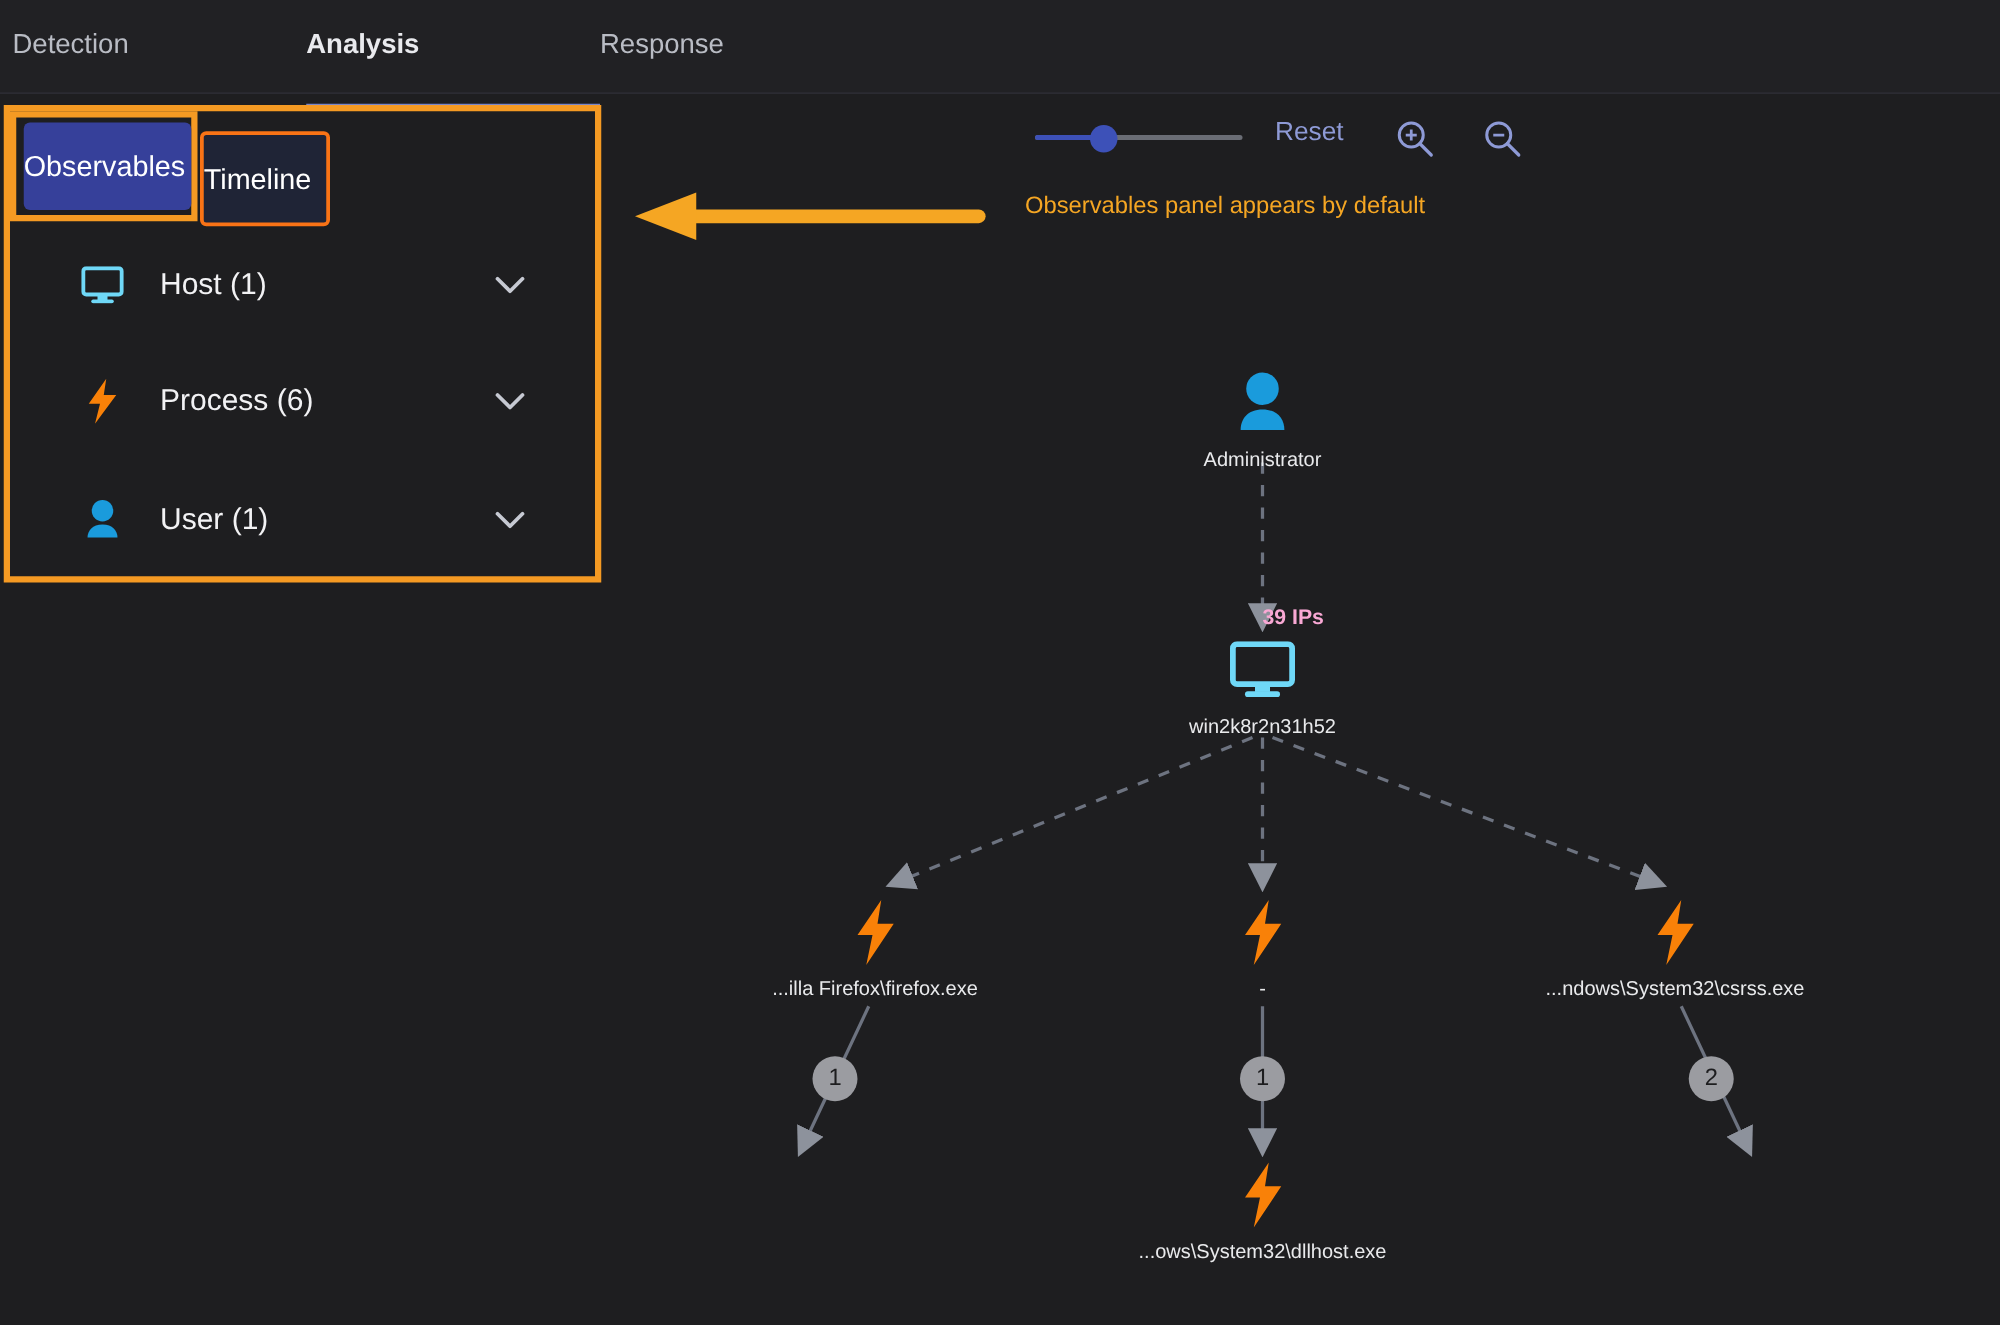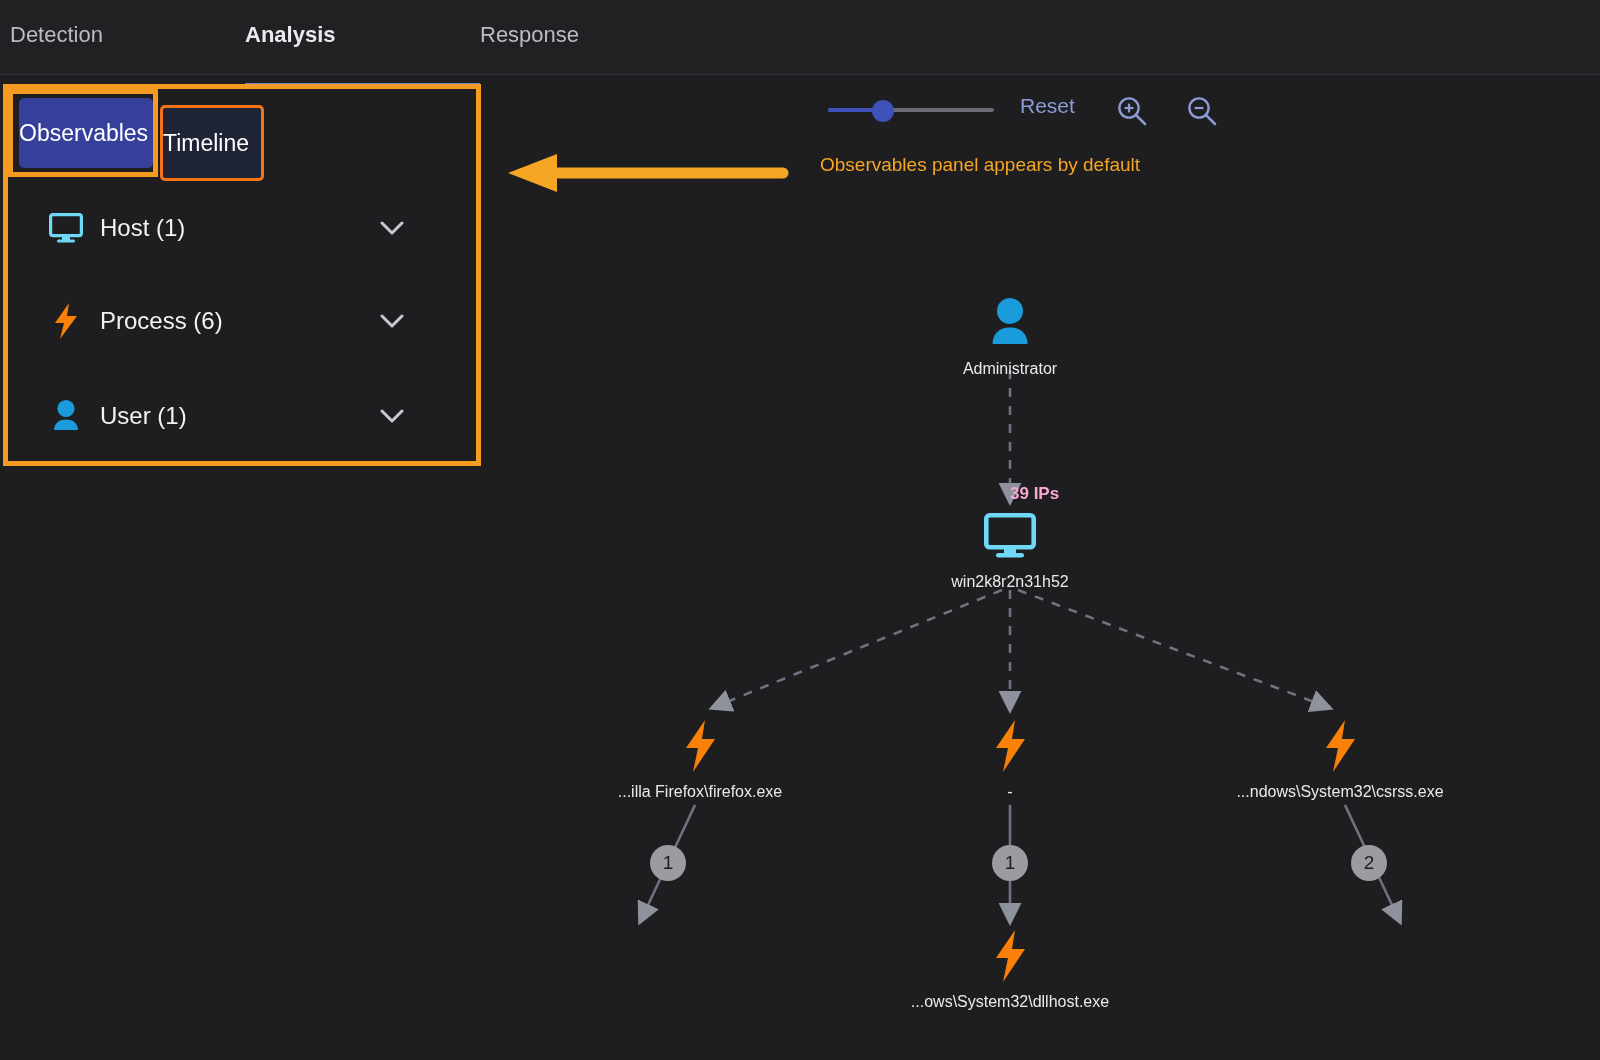--- a/index.html
+++ b/index.html
@@ -79,26 +79,27 @@
   #btn-timeline {
     left: 160px; top: 105px;
     width: 98px;
     background: #1f2436;
     color: #ffffff;
     border: 3px solid #f97316;
   }
 
   .obs-row {
     position: absolute;
-    left: 0;
+    left: 16px;
     width: 450px;
     height: 64px;
     display: flex;
     align-items: center;
     cursor: pointer;
+    gap: 12px;
   }
   #obs-host    { top: 196px; }
   #obs-process { top: 289px; }
   #obs-user    { top: 384px; }
 
   .obs-icon {
     width: 52px;
     margin-left: 40px;
     display: flex;
     align-items: center;

